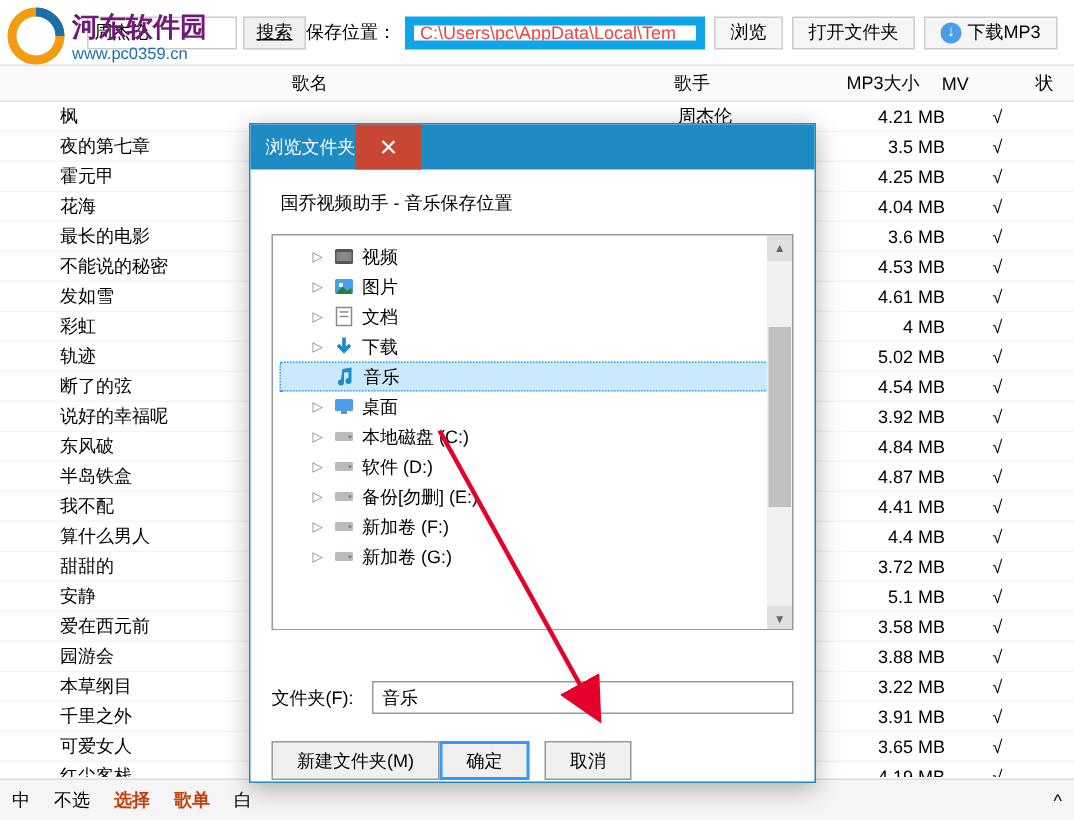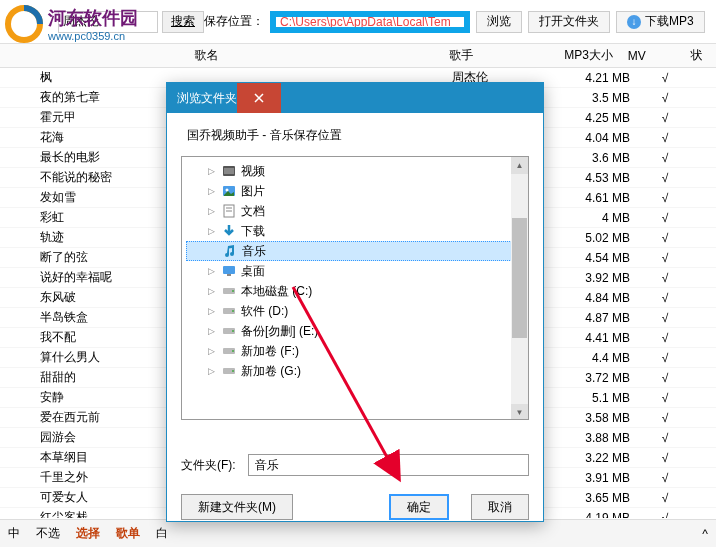--- a/index.html
+++ b/index.html
@@ -43,23 +43,23 @@
 .close-btn { width: 44px; height: 30px; background: #c74634; color: #fff; display: flex; align-items: center; justify-content: center; cursor: pointer; font-size: 14px; }
 .dialog-body { padding: 14px; }
 .dialog-subtitle { margin-bottom: 12px; padding-left: 6px; }
 .tree-container { border: 1px solid #999; height: 264px; overflow-y: auto; background: #fff; padding: 4px; }
 .tree-item { height: 20px; display: flex; align-items: center; padding-left: 20px; gap: 4px; cursor: pointer; }
 .tree-item.selected { background: #cce8ff; border: 1px dotted #3399ff; }
 .expand { width: 11px; height: 11px; display: inline-flex; align-items: center; justify-content: center; font-size: 9px; color: #888; }
 .tree-icon { width: 16px; height: 16px; display: inline-flex; align-items: center; justify-content: center; }
 .folder-row { display: flex; align-items: center; margin-top: 34px; gap: 12px; }
 .folder-input { flex: 1; height: 22px; border: 1px solid #999; padding: 0 6px; }
-.dialog-buttons { display: flex; justify-content: space-between; align-items: center; margin-top: 18px; }
+.dialog-buttons { display: flex; justify-content: flex-start; align-items: center; margin-top: 18px; }
 .btn { height: 26px; padding: 0 16px; border: 1px solid #999; background: #f0f0f0; cursor: pointer; }
-.btn-group { display: flex; gap: 22px; border-radius: 13px; }
+.btn-group { display: flex; gap: 10px; border-radius: 13px; }
 .btn.highlight { border: 2px solid #3399ff; }
 
 .arrow { position: absolute; top: 282px; left: 288px; z-index: 200; pointer-events: none; }
 
 .scrollbar { position: absolute; top: 0; right: 0; width: 17px; height: 264px; background: #f0f0f0; }
 .sb-up, .sb-down { width: 17px; height: 17px; background: #e0e0e0; display: flex; align-items: center; justify-content: center; font-size: 8px; color: #666; cursor: pointer; }
 .sb-down { position: absolute; bottom: 0; }
 .sb-thumb { width: 15px; height: 120px; background: #c0c0c0; margin: 1px; position: absolute; top: 60px; cursor: pointer; }
 </style>
 </head>

